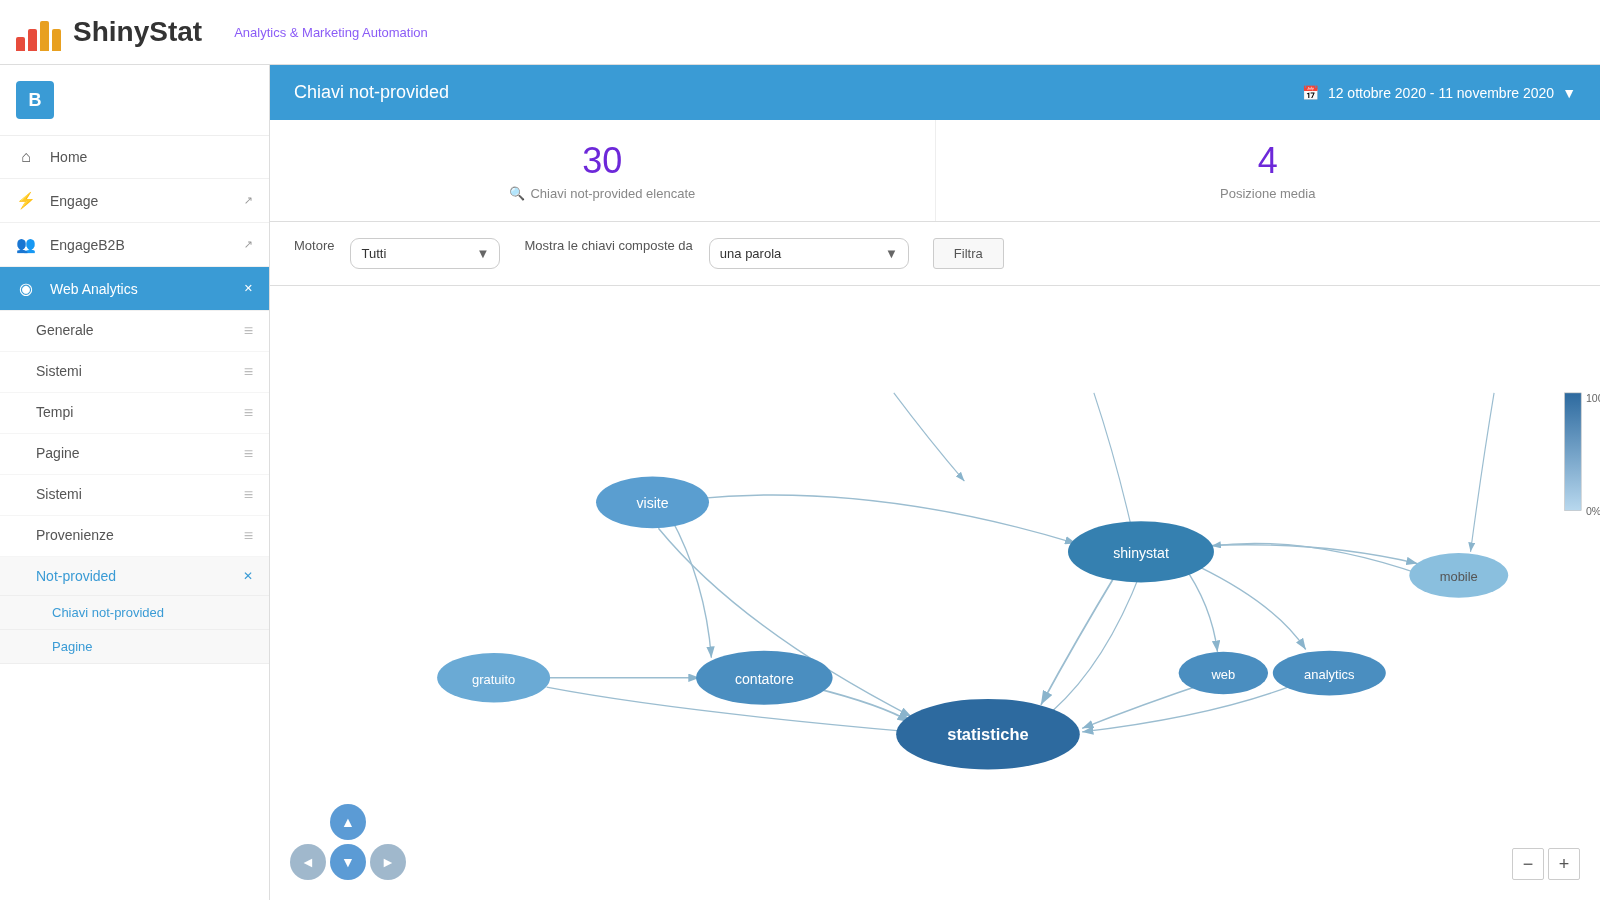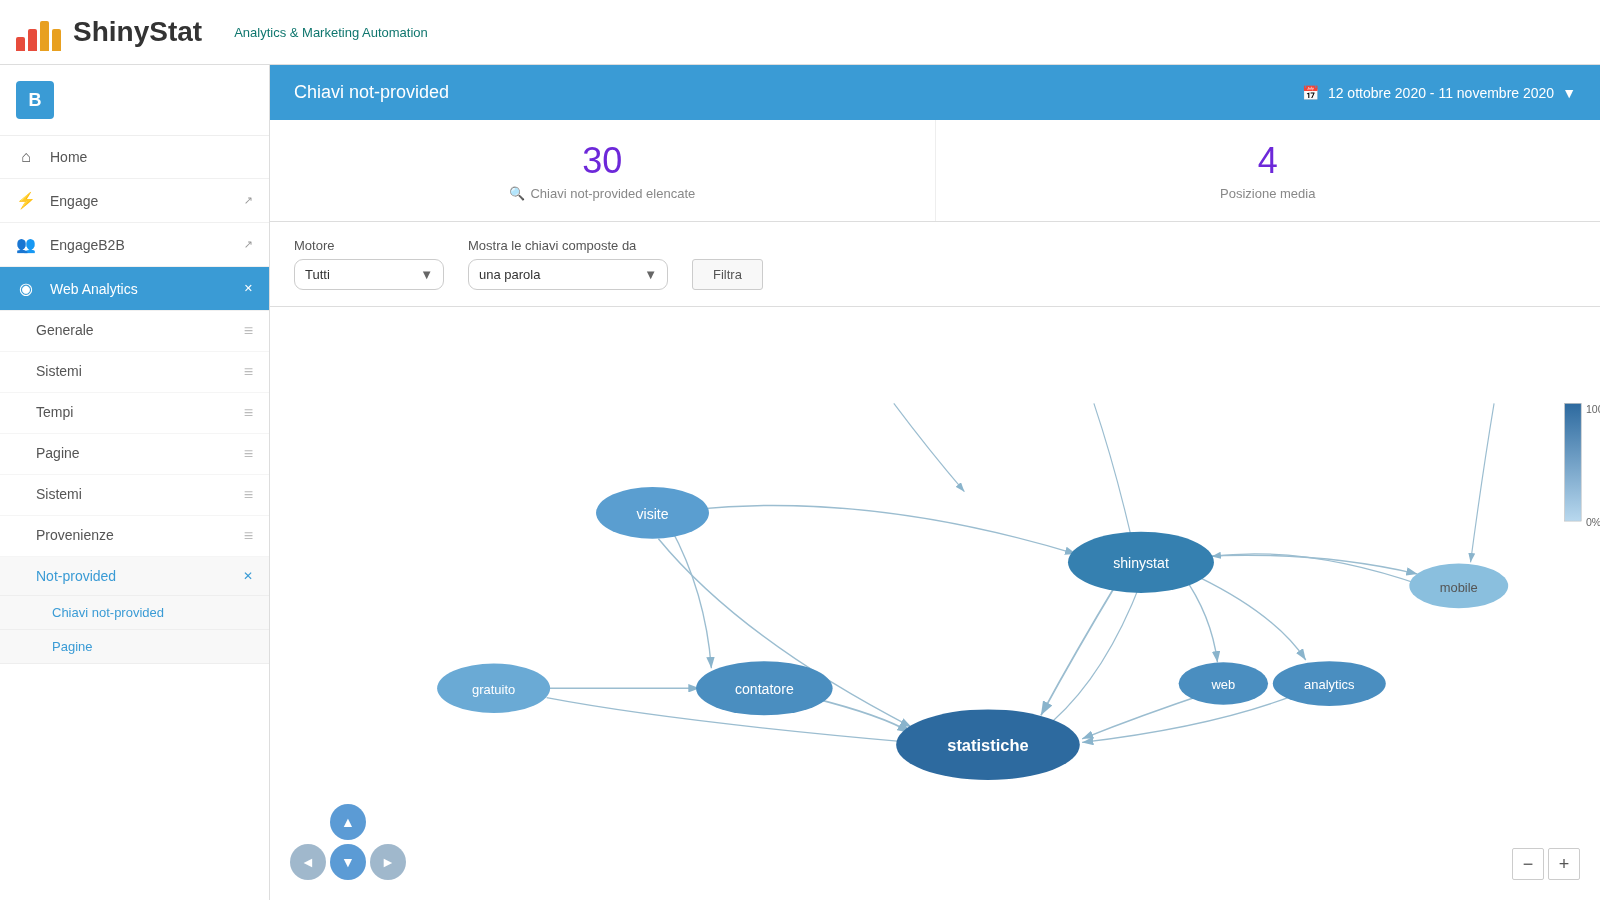--- a/index.html
+++ b/index.html
@@ -31,21 +31,21 @@
       border-radius: 2px 2px 0 0;
     }
     .logo-text {
       font-size: 28px;
       font-weight: normal;
       color: #333;
     }
     .logo-text span { font-weight: bold; }
     .logo-tagline {
       font-size: 13px;
-      color: #0f766e;
+      color: #8b5cf6;
       margin-left: 20px;
     }
     .header-right {
       display: flex;
       align-items: center;
       gap: 8px;
     }
     .iab-logo {
       width: 52px;
       height: 38px;
@@ -232,22 +232,22 @@
       background: #fff;
       padding: 16px 24px;
       display: flex;
       align-items: flex-end;
       gap: 24px;
       border-bottom: 1px solid #ddd;
       flex-shrink: 0;
     }
     .filter-group {
       display: flex;
-      flex-direction: column;
-      gap: 6px;
+      flex-direction: row;
+      gap: 16px;
     }
     .filter-label {
       font-size: 13px;
       color: #555;
     }
     .filter-select {
       display: flex;
       align-items: center;
       border: 1px solid #ccc;
       border-radius: 9px;

